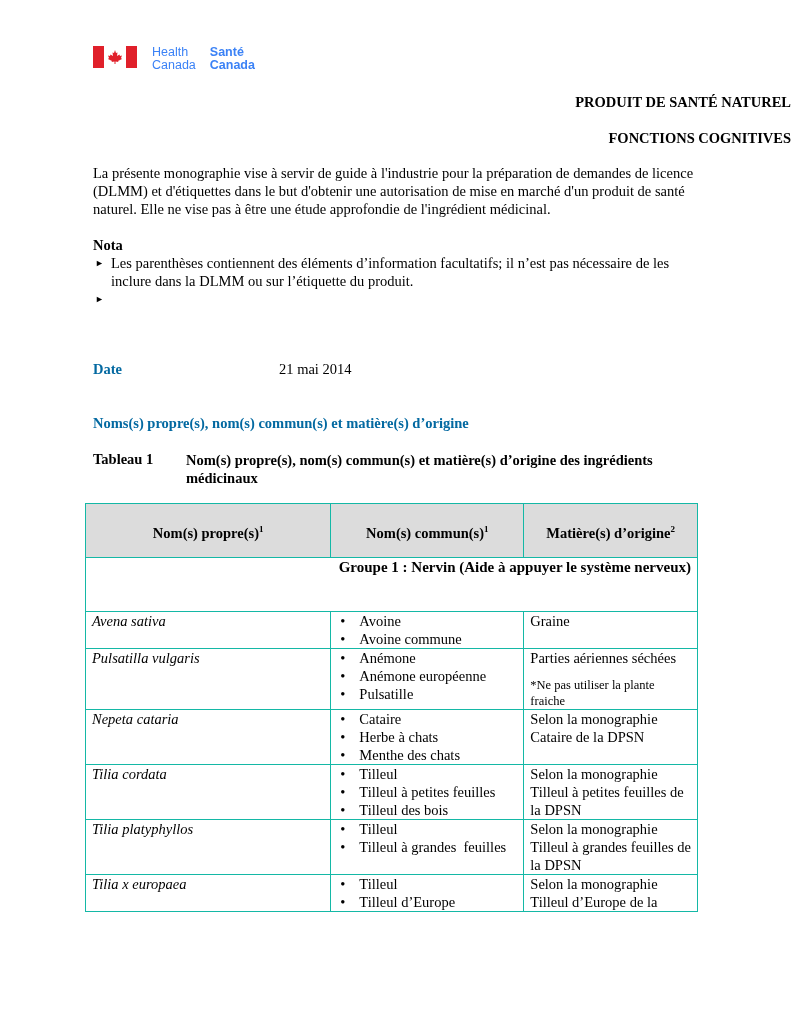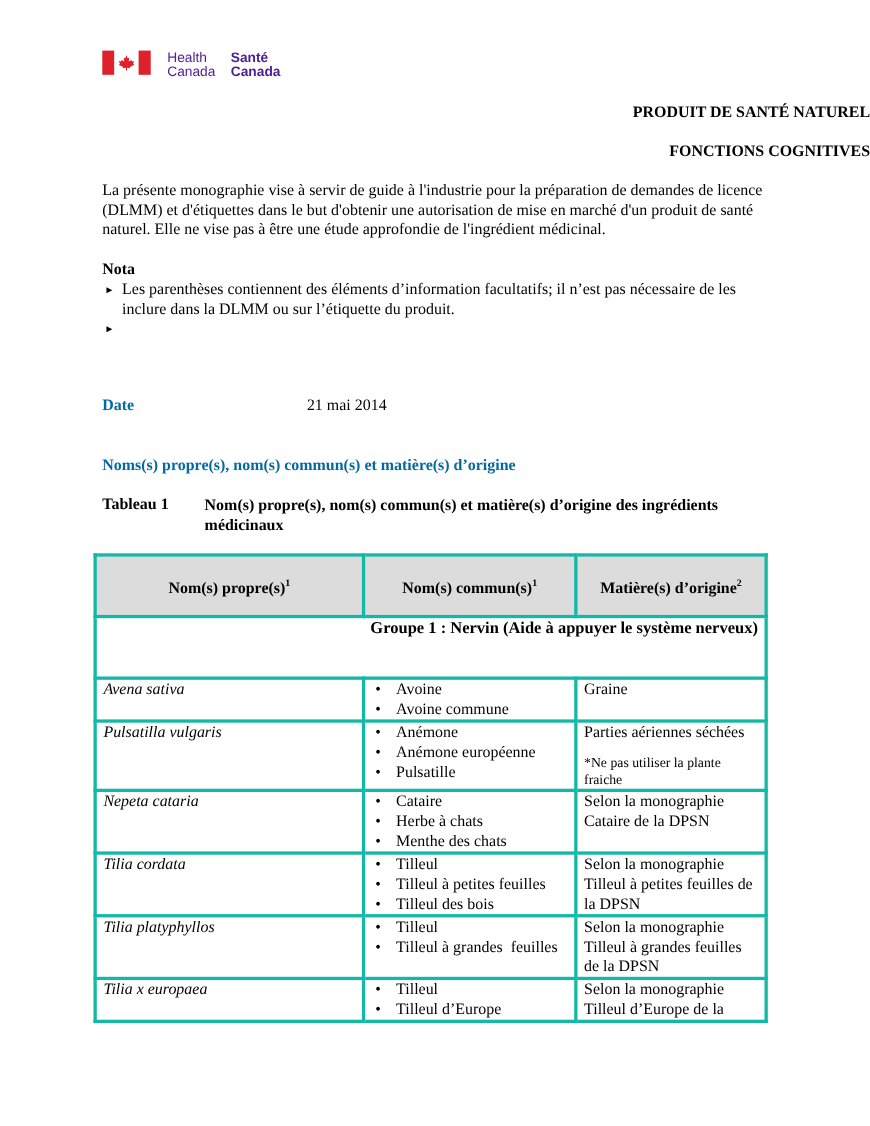--- a/index.html
+++ b/index.html
@@ -2,32 +2,32 @@
 <html><head>
 <meta charset="utf-8">
 <style>
   html, body { margin: 0; padding: 0; background: #ffffff; }
   body { width: 791px; height: 1024px; position: relative; overflow: hidden;
          font-family: "Liberation Serif", serif; color: #000; font-size: 14.5px; }
   .logo { position: absolute; left: 93px; top: 46px; display: flex; align-items: flex-start; }
   .flag { width: 44px; height: 22px; display: flex; }
   .flag .bar { width: 11px; height: 22px; background: #e0202a; }
   .flag .mid { width: 22px; height: 22px; background: #fff; display: flex; align-items: center; justify-content: center; }
-  .logo-text { font-family: "Liberation Sans", sans-serif; font-size: 12.5px; line-height: 13px; color: #4c1d95; margin-left: 15px; }
+  .logo-text { font-family: "Liberation Sans", sans-serif; font-size: 12.5px; line-height: 13px; color: #3b82f6; margin-left: 15px; }
   .logo-text.fr { margin-left: 14px; font-weight: bold; }
   .title { position: absolute; left: 0; width: 791px; text-align: right; font-weight: bold; font-size: 14.5px; }
   .para { position: absolute; left: 93px; width: 610px; line-height: 18px; font-size: 14.5px; }
   .nota-title { font-weight: bold; }
   .bullets { margin: 0; padding: 0; list-style: none; }
   .bullets li { position: relative; padding-left: 18px; line-height: 18px; }
   .bullets li .tri { position: absolute; left: 2px; top: 0; font-size: 9px; }
   .maroon { color: #0369a1; font-weight: bold; }
   .abs { position: absolute; }
   table.mono { position: absolute; left: 85px; top: 503px; width: 613px; border-collapse: collapse; font-size: 14.5px; }
-  table.mono td, table.mono th { border: 3px solid #14b8a6; vertical-align: top; padding: 0 6px; line-height: 18px; }
+  table.mono td, table.mono th { border: 1px solid #14b8a6; vertical-align: top; padding: 0 6px; line-height: 18px; }
   table.mono th { background: #dcdcdc; font-weight: bold; height: 53px; vertical-align: middle; text-align: center; }
   table.mono th sup { font-size: 9px; }
   .group-row td { height: 53px; vertical-align: middle; font-weight: bold; font-size: 15px; text-align: right; }
   .latin { font-style: italic; }
   ul.common { margin: 0; padding: 0; list-style: none; }
   ul.common li { position: relative; padding-left: 22px; }
   ul.common li::before { content: "•"; position: absolute; left: 3px; top: 0; }
   .note { font-size: 12.5px; line-height: 16px; margin-top: 10px; }
 </style>
 </head>

